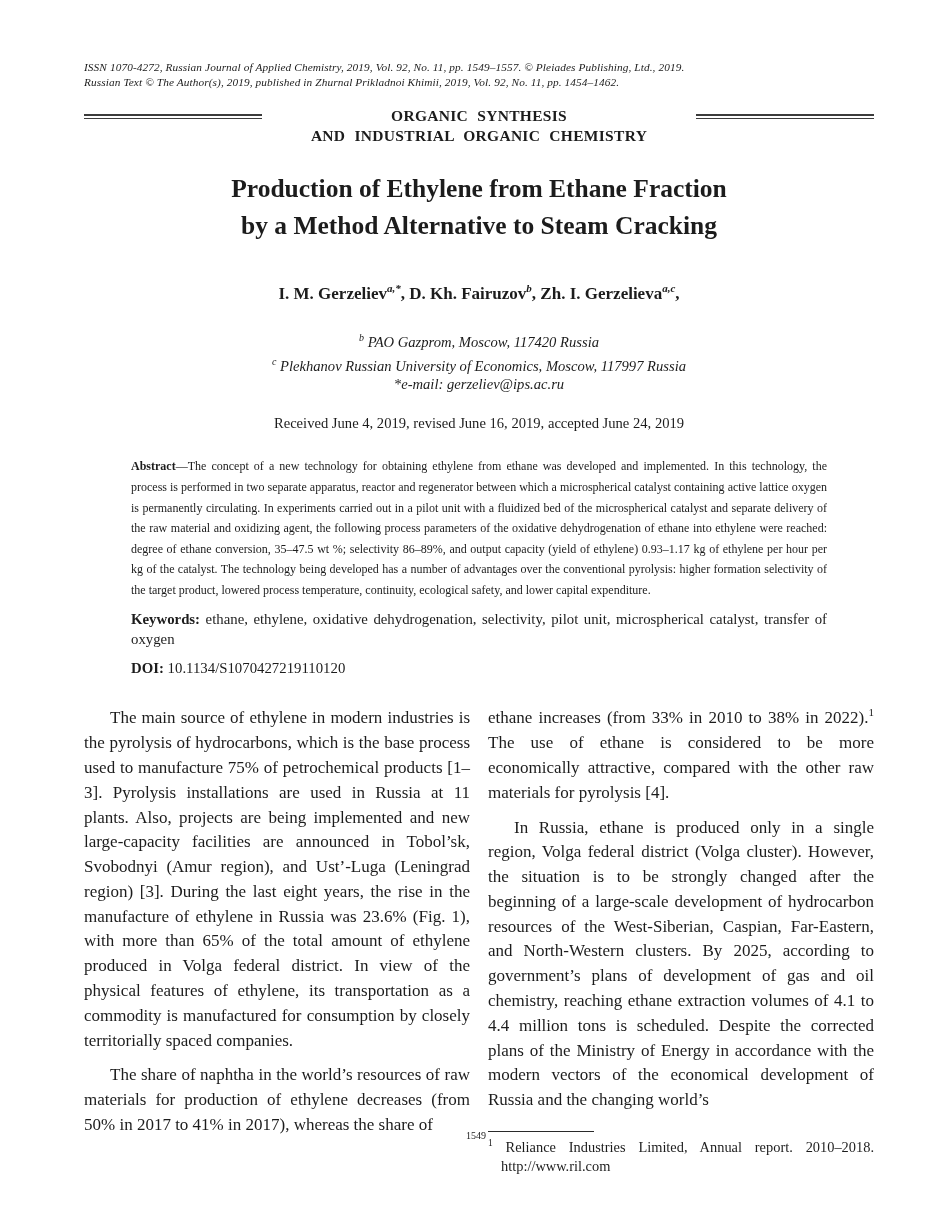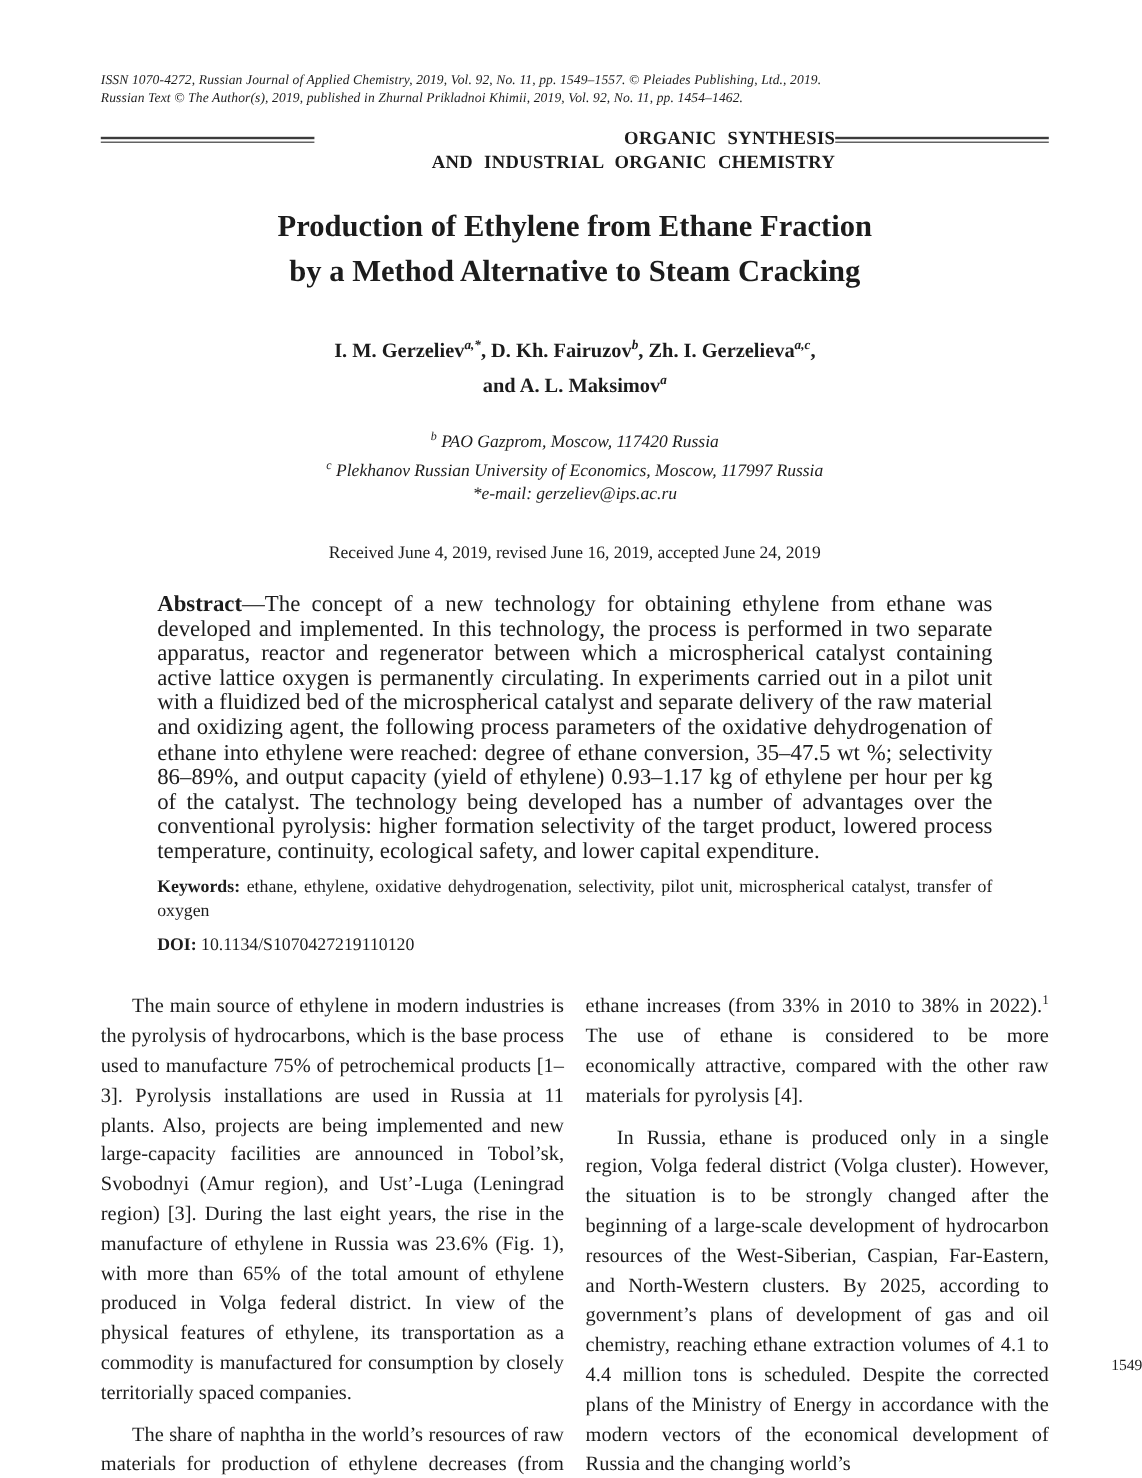--- a/index.html
+++ b/index.html
@@ -11,59 +11,59 @@
     overflow: hidden;
     position: relative;
   }
   .page { width: 790px; margin: 0 auto; padding-top: 60px; position: relative; left: 3px; }
 
   
   .journal-header { font-style: italic; font-size: 11.3px; line-height: 15px; letter-spacing: 0.1px; }
 
   
   .section-header { display: flex; align-items: flex-start; margin-top: 16px; }
-  .section-lines { flex: 1; text-align: right; font-weight: bold; font-size: 15.5px; line-height: 20px; word-spacing: 5px; letter-spacing: 0.3px; }
+  .section-lines { flex: 1; text-align: center; font-weight: bold; font-size: 15.5px; line-height: 20px; word-spacing: 5px; letter-spacing: 0.3px; }
   .rule { width: 178px; height: 5px; border-top: 2px solid #3c3c3c; border-bottom: 1.5px solid #3c3c3c; margin-top: 8px; }
 
   
   .paper-title { text-align: center; font-weight: bold; font-size: 25.5px; line-height: 37px; margin-top: 24px; }
 
   
   .authors { text-align: center; font-weight: bold; font-size: 17px; line-height: 24px; margin-top: 32px; }
   .authors sup { font-style: italic; font-size: 11px; }
 
   
   .affiliations { text-align: center; font-style: italic; font-size: 14.6px; line-height: 19px; margin-top: 22px; }
   .affiliations sup { font-size: 10px; }
 
-  .received { text-align: center; font-size: 14.6px; line-height: 18px; margin-top: 30px; }
+  .received { text-align: center; font-size: 14.6px; line-height: 18px; margin-top: 20px; }
 
   
-  .abstract-block { margin: 24px 47px 0 47px; font-size: 19px; line-height: 20.6px; text-align: justify; }
+  .abstract-block { margin: 24px 47px 0 47px; font-size: 12px; line-height: 20.6px; text-align: justify; }
   .abstract-block b { font-weight: bold; }
   .kw-para { margin: 47px 47px 0 47px; font-size: 14.8px; line-height: 20.6px; text-align: justify; margin-top: 8px; }
   .kw-para:first-of-type { margin-top: 8px; }
 
   
   .columns { display: flex; gap: 18px; margin-top: 28px; }
   .col { width: 386px; font-size: 17px; line-height: 24.8px; text-align: justify; }
   .col-right { width: 386px; }
   .body-para { margin: 0; }
   .body-para.indent { text-indent: 26px; }
   .body-para + .body-para { margin-top: 10px; }
   .col sup { font-size: 11px; line-height: 0; }
 
   
   .footnote { margin-top: 18px; }
   .footnote-rule { width: 106px; border-top: 1.3px solid #2a2a2a; margin-bottom: 6px; }
   .footnote-text { font-size: 14.4px; line-height: 18.6px; text-align: justify; padding-left: 13px; text-indent: -13px; }
   .footnote-text sup { font-size: 9.5px; }
 
   
-  .page-number { position: absolute; left: 0; right: 0; top: 1130px; text-align: right; font-size: 13px; }
+  .page-number { position: absolute; left: 0; right: 0; top: 1130px; text-align: center; font-size: 10px; }
 </style>
 </head>
 <body>
 
 <div class="page">
 
   <header class="journal-header">
     <div>ISSN 1070-4272, Russian Journal of Applied Chemistry, 2019, Vol. 92, No. 11, pp. 1549–1557. © Pleiades Publishing, Ltd., 2019.</div>
     <div>Russian Text © The Author(s), 2019, published in Zhurnal Prikladnoi Khimii, 2019, Vol. 92, No. 11, pp. 1454–1462.</div>
   </header>
@@ -77,21 +77,20 @@
     <span class="rule"></span>
   </div>
 
   <h1 class="paper-title">
     <div>Production of Ethylene from Ethane Fraction</div>
     <div>by a Method Alternative to Steam Cracking</div>
   </h1>
 
   <div class="authors">
     <div><span>I. M. Gerzeliev</span><sup>a,*</sup><span>, </span><span>D. Kh. Fairuzov</span><sup>b</sup><span>, </span><span>Zh. I. Gerzelieva</span><sup>a,c</sup><span>,</span></div>
-    <div><span>and A. L. Maksimov</span><sup>a</sup></div>
   </div>
 
   <div class="affiliations">
     <div><sup>b</sup><span> PAO Gazprom, Moscow, 117420 Russia</span></div>
     <div><sup>c</sup><span> Plekhanov Russian University of Economics, Moscow, 117997 Russia</span></div>
     <div>*e-mail: gerzeliev@ips.ac.ru</div>
   </div>
 
   <div class="received">Received June 4, 2019, revised June 16, 2019, accepted June 24, 2019</div>
 

